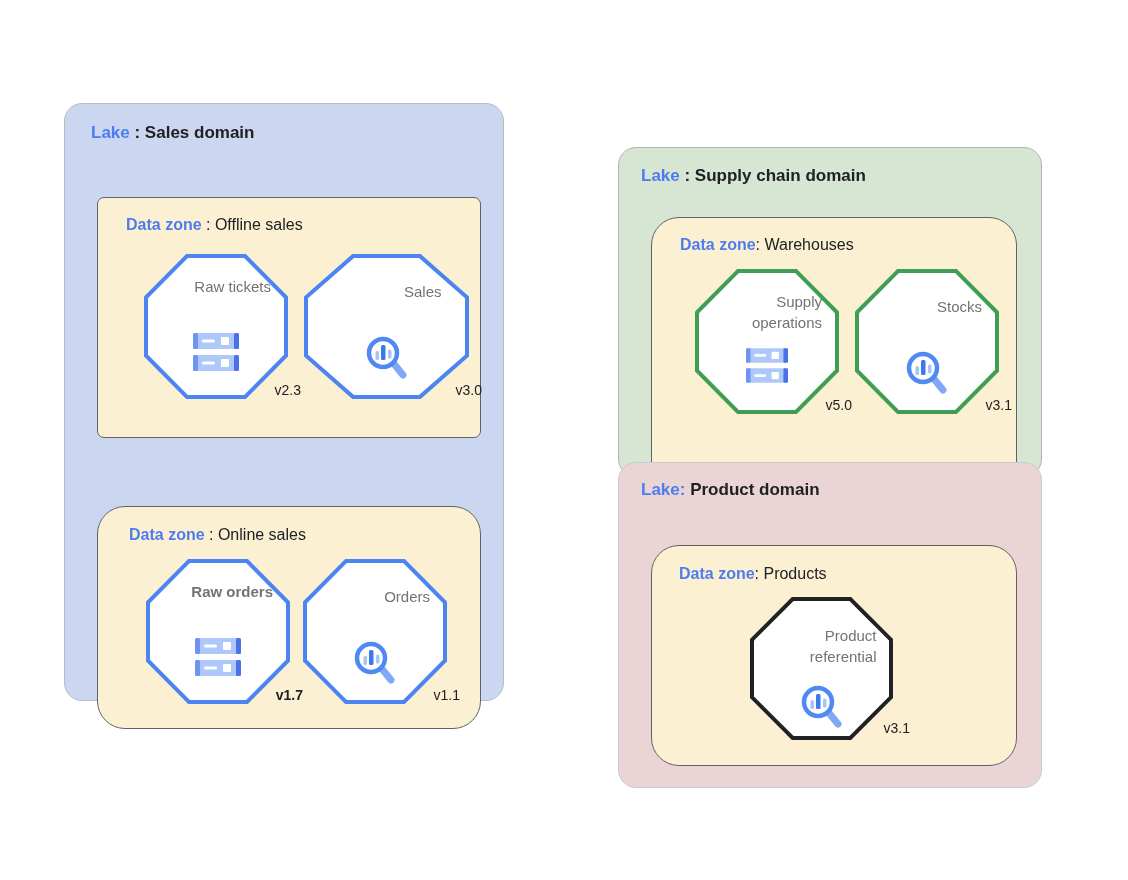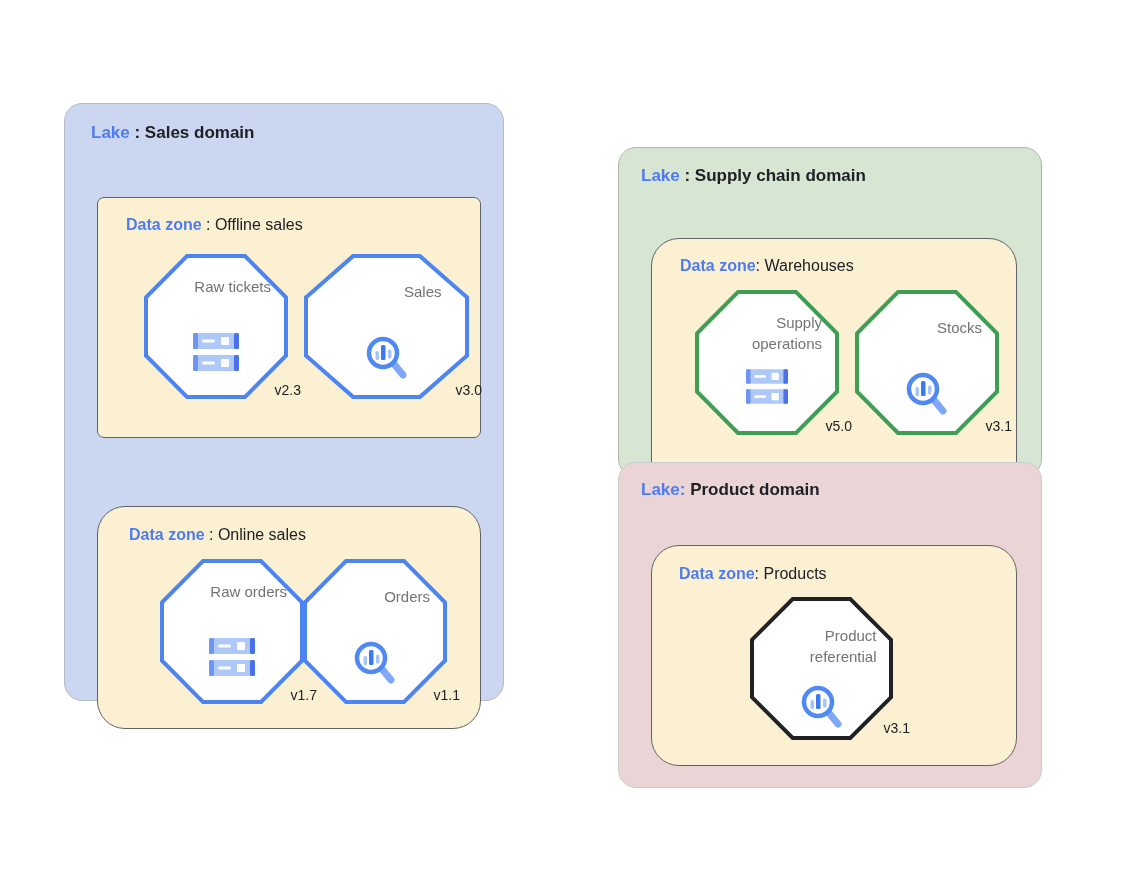--- a/index.html
+++ b/index.html
@@ -79,21 +79,21 @@
           <rect x="17" y="11" width="4.5" height="15" rx="1.5" fill="#3c78ee"></rect>
           <rect x="24" y="15.5" width="3.5" height="9" rx="1.5" fill="#a5c4fa"></rect>
         </svg>
         <div class="oct-version">v3.0</div>
       </div>
     </div>
 
     <div class="zone" style="left:32px;top:402px;width:384px;height:223px;">
       <div class="zone-title" style="left:31px;top:17px;"><span class="accent">Data zone</span><span> : </span><span>Online sales</span></div>
 
-      <div class="octagon oct-blue" style="left:62px;top:52px;">
+      <div class="octagon oct-blue" style="left:48px;top:52px;font-weight:bold;">
         <div class="oct-shape"></div>
           <div class="oct-inner"></div>
         <div class="oct-label">Raw orders</div>
         <svg class="oct-icon icon-storage" width="46" height="38" viewBox="0 0 46 38">
           <rect x="0" y="0" width="46" height="16" rx="2" fill="#aec9f9"></rect>
           <rect x="0" y="0" width="5" height="16" rx="1.5" fill="#6e95f1"></rect>
           <rect x="41" y="0" width="5" height="16" rx="1.5" fill="#4a71e9"></rect>
           <rect x="9" y="6.5" width="13" height="3" rx="1.5" fill="#ffffff"></rect>
           <rect x="28" y="4" width="8" height="8" rx="1" fill="#ffffff"></rect>
           <rect x="0" y="22" width="46" height="16" rx="2" fill="#aec9f9"></rect>
@@ -117,21 +117,21 @@
           <rect x="24" y="15.5" width="3.5" height="9" rx="1.5" fill="#a5c4fa"></rect>
         </svg>
         <div class="oct-version">v1.1</div>
       </div>
     </div>
   </div>
 
   <div class="lake lake-supply">
     <div class="lake-title" style="left:22px;top:17px;"><span class="accent">Lake</span><span class="sep"> : </span><span>Supply chain domain</span></div>
 
-    <div class="zone" style="left:32px;top:90px;width:366px;height:277px;">
+    <div class="zone" style="left:32px;top:69px;width:366px;height:277px;">
       <div class="zone-title" style="left:28px;top:16px;"><span class="accent">Data zone</span><span>: </span><span>Warehouses</span></div>
 
       <div class="octagon oct-green" style="left:43px;top:51px;">
         <div class="oct-shape"></div>
           <div class="oct-inner"></div>
         <div class="oct-label">Supply operations</div>
         <svg class="oct-icon icon-storage" width="42" height="35" viewBox="0 0 46 38">
           <rect x="0" y="0" width="46" height="16" rx="2" fill="#aec9f9"></rect>
           <rect x="0" y="0" width="5" height="16" rx="1.5" fill="#6e95f1"></rect>
           <rect x="41" y="0" width="5" height="16" rx="1.5" fill="#4a71e9"></rect>

